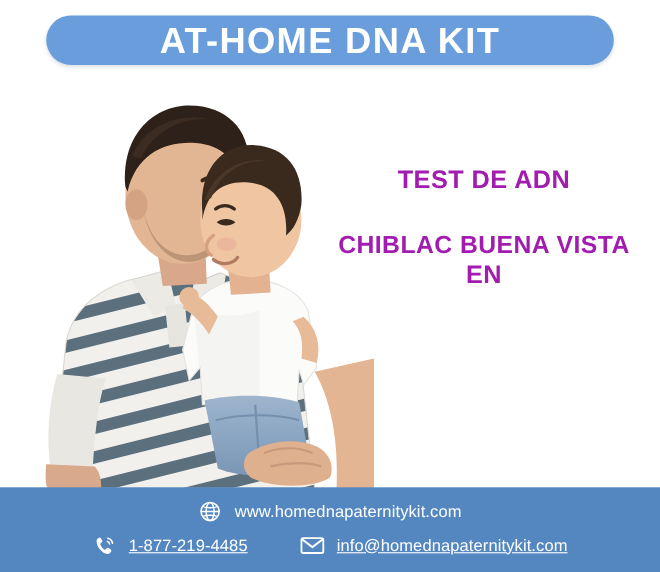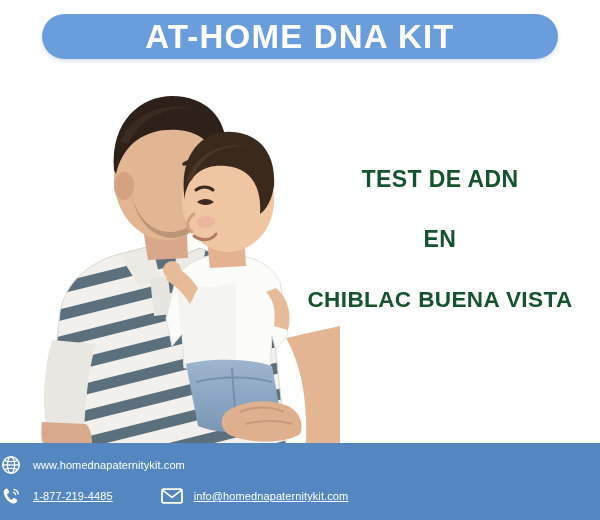--- a/index.html
+++ b/index.html
@@ -53,47 +53,46 @@
 
   
   .headline-block {
     position: absolute;
     left: 290px;
     top: 150px;
     width: 300px;
     text-align: center;
   }
   .headline-line {
-    color: #14532d;
+    color: #a21caf;
     font-weight: bold;
     font-size: 23px;
     letter-spacing: 0.4px;
     line-height: 1.15;
     white-space: nowrap;
-    margin-top: 16px;
   }
   .headline-line.l1 { margin-bottom: 34px; }
   .headline-line.l2 { margin-bottom: 34px; }
   .headline-line.l3 { font-size: 22.5px; }
 
   
   .footer-bar {
     position: absolute;
     left: 0;
     bottom: 0;
     width: 600px;
     height: 77px;
     background: #5487c0;
   }
   .footer-row {
     display: flex;
     align-items: center;
-    justify-content: flex-start;
+    justify-content: center;
     color: #ffffff;
-    font-size: 11px;
+    font-size: 15px;
   }
   .footer-row.row1 { margin-top: 11px; }
   .footer-row.row2 { margin-top: 9px; text-decoration: underline; }
   .contact-item {
     display: flex;
     align-items: center;
   }
   .contact-item + .contact-item { margin-left: 28px; padding-left: 20px; }
   .contact-icon {
     display: inline-flex;
@@ -217,22 +216,22 @@
                C286 362 246 362 228 352 C220 346 220 336 226 330 Z" fill="#dfb08e"></path>
       <path d="M240 330 C254 324 272 324 284 330" stroke="#c9987a" stroke-width="2" fill="none"></path>
       <path d="M246 342 C262 338 280 338 292 342" stroke="#c9987a" stroke-width="2" fill="none"></path>
 
       <path d="M286 256 C300 280 308 316 306 362 L340 362 L340 244 Z" fill="#e4b592"></path>
     </svg>
   </div>
 
   <div class="headline-block">
     <div class="headline-line l1">TEST DE ADN</div>
+    <div class="headline-line l3">CHIBLAC BUENA VISTA</div>
     <div class="headline-line l2">EN</div>
-    <div class="headline-line l3">CHIBLAC BUENA VISTA</div>
   </div>
 
   <div class="footer-bar">
 
     <div class="footer-row row1">
       <div class="contact-item">
         <span class="contact-icon">
           <svg width="20" height="20" viewBox="0 0 20 20">
             <circle cx="10" cy="10" r="8.2" fill="none" stroke="#ffffff" stroke-width="1.5"></circle>
             <ellipse cx="10" cy="10" rx="3.6" ry="8.2" fill="none" stroke="#ffffff" stroke-width="1.3"></ellipse>

